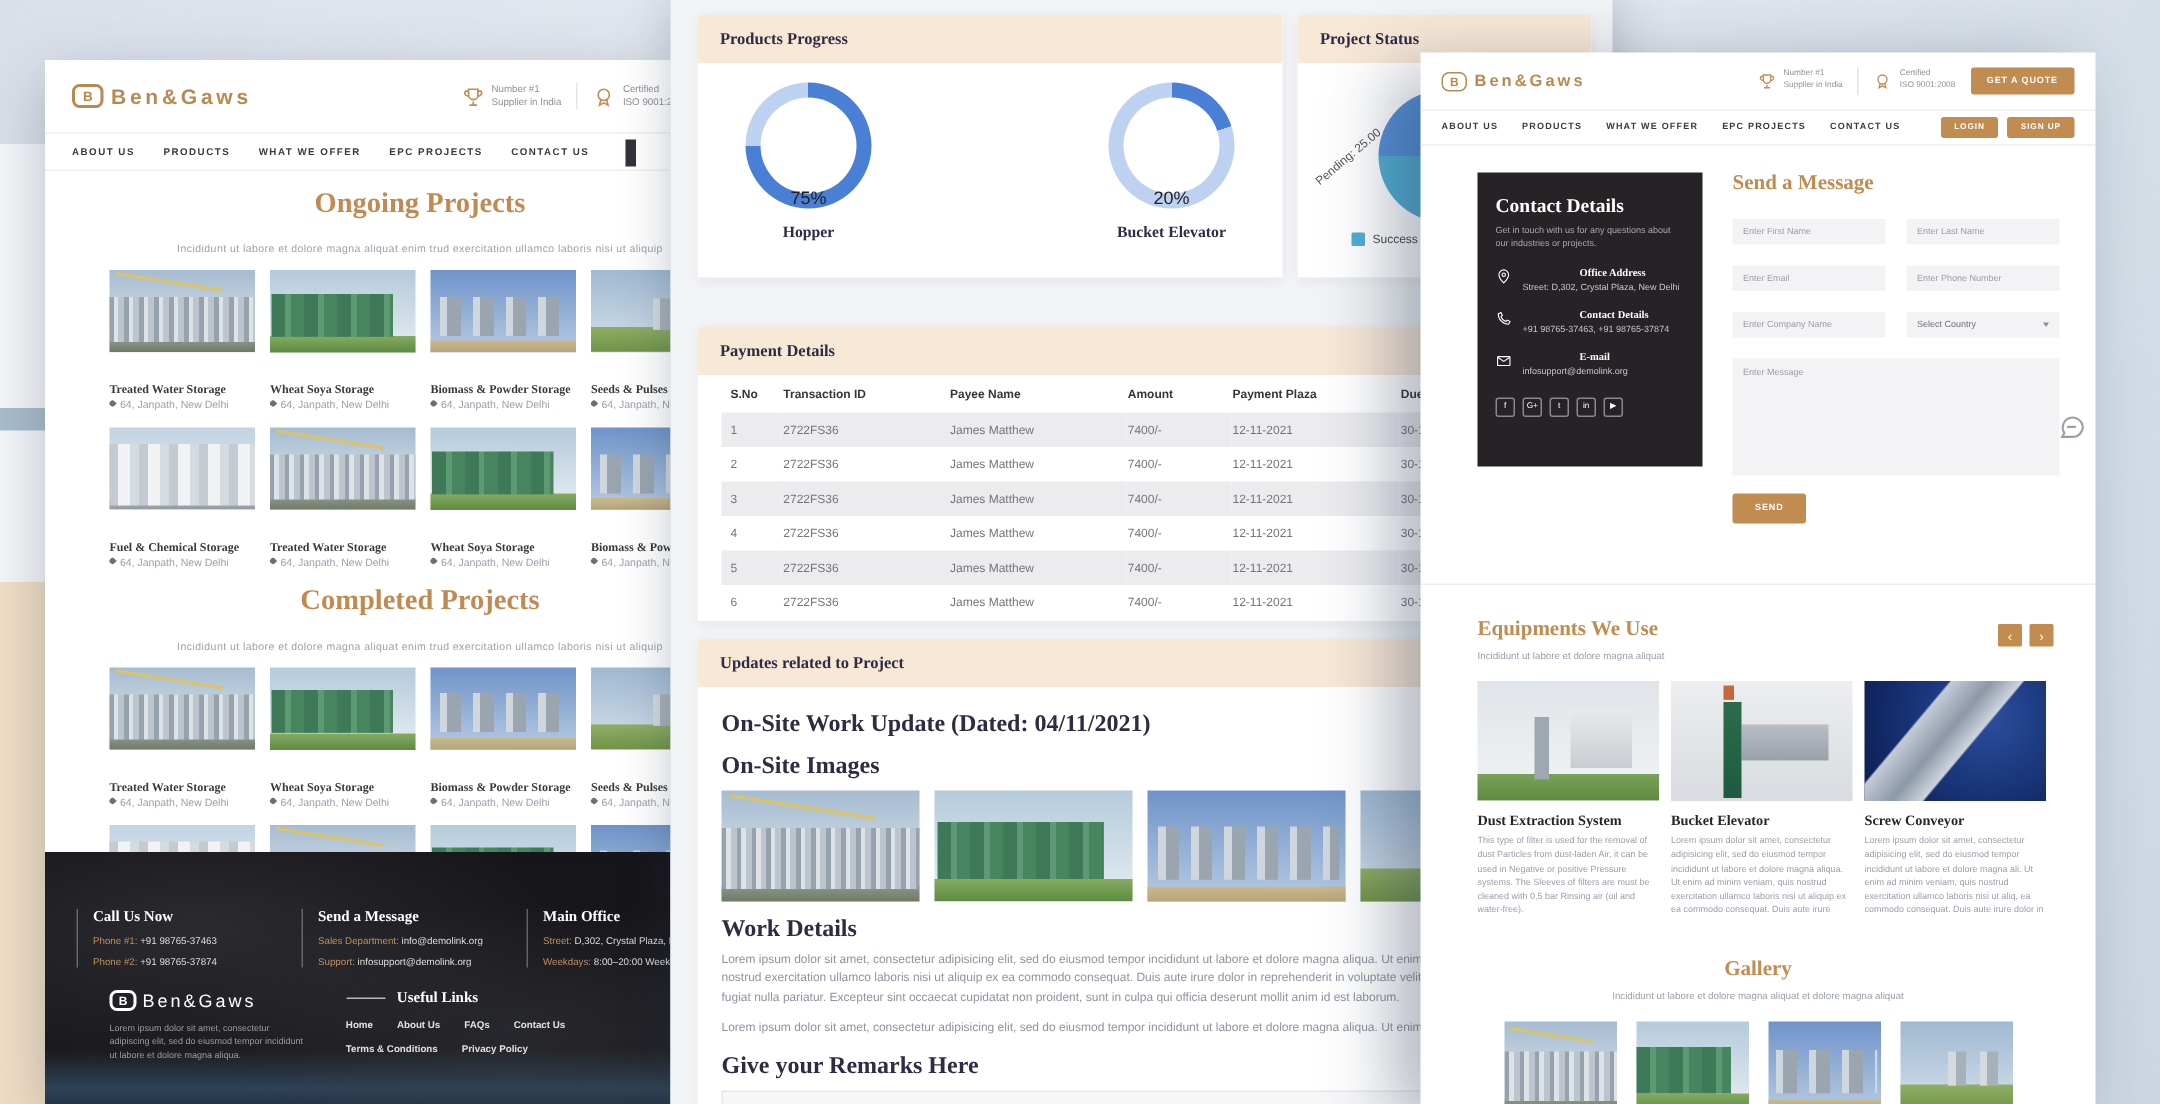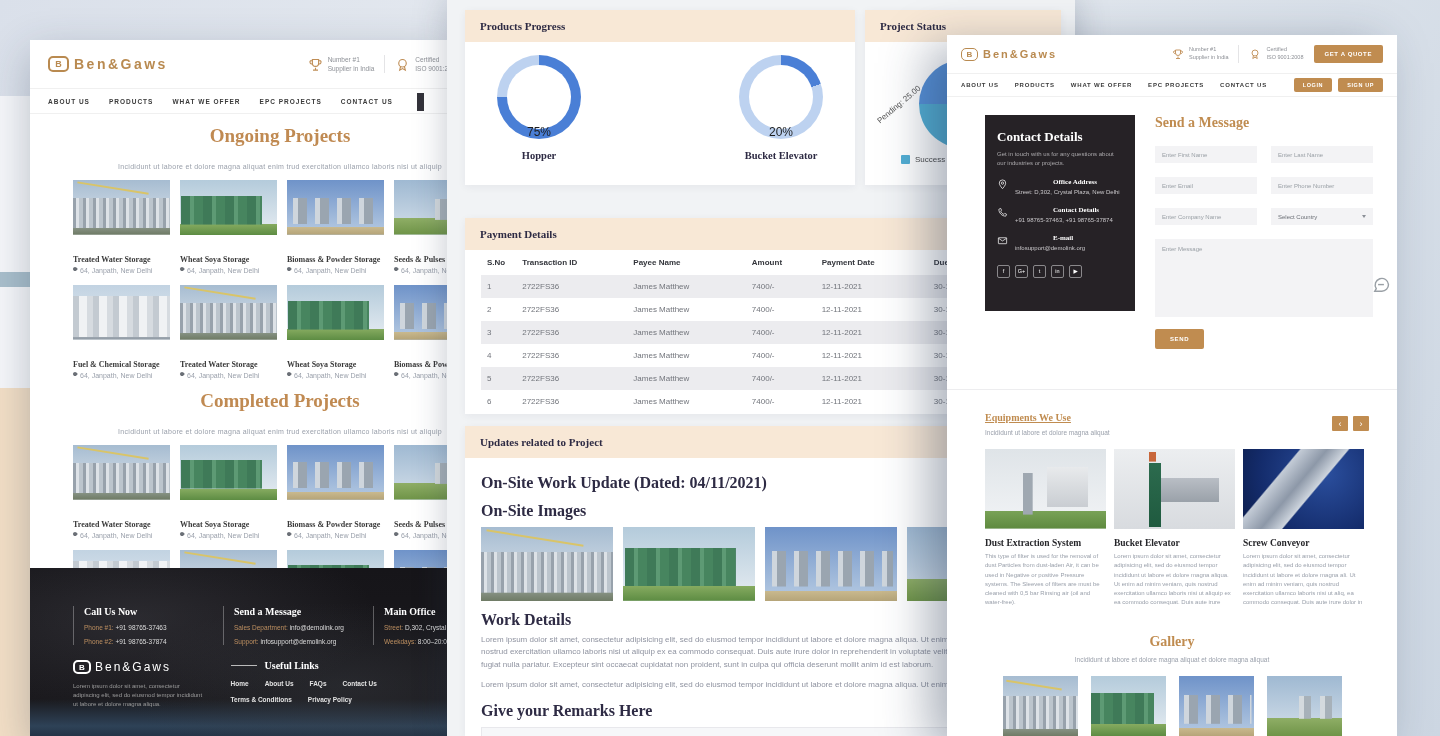--- a/index.html
+++ b/index.html
@@ -75,21 +75,21 @@
     linear-gradient(#b9bec5,#9aa1a9) 75% 52%/48% 30% no-repeat,
     linear-gradient(#eceef0,#d8dbdf);}
   .ph-screw{background:
     linear-gradient(130deg,transparent 30%,#c3cbd6 31%,#8d98a8 45%,#cdd4dd 56%,transparent 57%) no-repeat,
     radial-gradient(circle at 68% 30%,#2b4f9e,#142c6c 65%,#0c1d4a);}
 
   
   .site-footer{height:168px;background:linear-gradient(#161519 0%,#1a191d 78%,#2e4257 94%,#243447 100%);position:relative;overflow:hidden;}
   .site-footer::before{content:"";position:absolute;inset:0;
     background:radial-gradient(ellipse at 25% 30%,rgba(80,80,88,.35),transparent 55%),radial-gradient(ellipse at 75% 70%,rgba(60,64,70,.4),transparent 50%);}
-  .f-cols{position:relative;display:flex;gap:10px;padding:38px 0 0 43px;}
+  .f-cols{position:relative;display:flex;gap:10px;padding:38px 0 0 21px;}
   .f-col{border-left:1px solid rgba(255,255,255,.3);padding-left:10px;width:140px;flex:none;}
   .f-title{font-family:"Liberation Serif","DejaVu Serif",serif;font-weight:bold;font-size:10px;color:#fff;}
   .f-line{margin-top:7px;font-size:6.5px;}
   .f-label{color:#bd8f60;}
   .f-val{color:#dcdcdc;}
   .f-bottom{position:relative;display:flex;padding:15px 0 0 43px;}
   .f-brand{width:150px;}
   .f-logo{display:flex;align-items:center;gap:4px;}
   .f-logo .logo-mark{border-color:#fff;color:#fff;width:18px;height:14px;font-size:8px;}
   .f-logo-text{color:#fff;font-size:12px;letter-spacing:2px;}
@@ -168,21 +168,21 @@
   .inp::placeholder{color:#9aa0a6;}
   .sel{display:flex;align-items:center;justify-content:space-between;color:#6b6f76;cursor:pointer;}
   .chev{width:0;height:0;border-left:2.5px solid transparent;border-right:2.5px solid transparent;border-top:3px solid #8a8f96;}
   .ta{grid-column:1/3;height:78px;background:#f3f3f5;border:none;padding:7px;font-size:6px;resize:none;
     font-family:"Liberation Sans","DejaVu Sans",sans-serif;color:#555;}
   .ta::placeholder{color:#9aa0a6;}
   .btn-send{font-size:6px;padding:7px 15px;margin-top:12px;}
   .chat-fab{position:absolute;right:6px;top:178px;width:20px;height:20px;cursor:pointer;}
   .divider{height:1px;background:#ededef;margin-top:40px;}
   .equip-sec{padding:22px 38px 0 38px;position:relative;}
-  .eq-title{font-family:"Liberation Serif","DejaVu Serif",serif;font-weight:bold;font-size:10px;color:#c08c50;text-decoration:underline;}
+  .eq-title{font-family:"Liberation Serif","DejaVu Serif",serif;font-weight:bold;font-size:14px;color:#c08c50;}
   .eq-sub{font-size:6.5px;color:#9aa0ab;margin-top:6px;}
   .eq-nav{position:absolute;right:28px;top:26px;display:flex;gap:5px;}
   .eq-btn{width:16px;height:15px;background:#c08c50;color:#fff;display:flex;align-items:center;justify-content:center;
     font-size:9px;cursor:pointer;border-radius:1px;}
   .eq-cards{display:flex;gap:8px;margin-top:13px;}
   .eq-card{width:121px;flex:none;}
   .eq-img{height:80px;}
   .eq-card-title{font-family:"Liberation Serif","DejaVu Serif",serif;font-weight:bold;font-size:9.5px;color:#26262a;margin-top:9px;}
   .eq-desc{font-size:6px;line-height:1.55;color:#9aa0ab;margin-top:4px;height:56px;overflow:hidden;}
   .gallery-sec{margin-top:26px;text-align:center;}
@@ -456,21 +456,21 @@
               <col style="width:66px">
               <col style="width:106px">
               <col style="width:105px">
             </colgroup>
           <thead>
             <tr>
               <th>S.No</th>
               <th>Transaction ID</th>
               <th>Payee Name</th>
               <th>Amount</th>
-              <th>Payment Date</th>
+              <th>Payment Plaza</th>
               <th>Due Date</th>
             </tr>
           </thead>
           <tbody>
             <tr class="odd">
                 <td>1</td>
                 <td>2722FS36</td>
                 <td>James Matthew</td>
                 <td>7400/-</td>
                 <td>12-11-2021</td>

